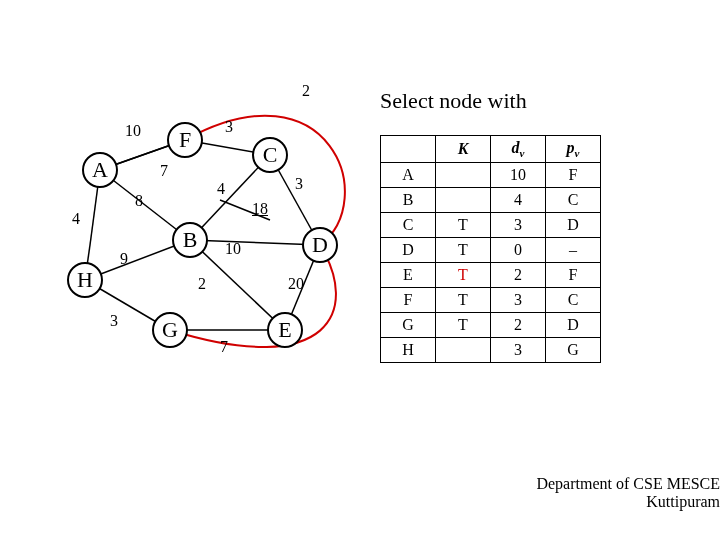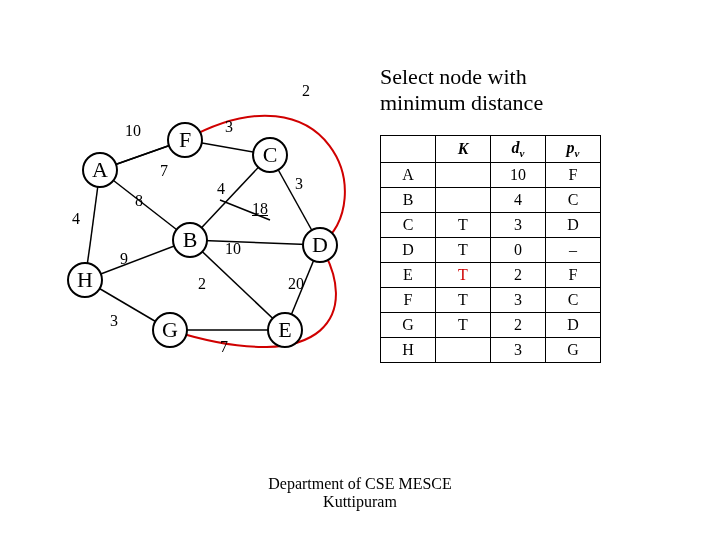--- a/index.html
+++ b/index.html
@@ -58,30 +58,29 @@
   }
   table.dist th {
     font-weight: bold;
     font-style: italic;
   }
   .sub { font-size: 11px; vertical-align: sub; font-style: italic; }
   .red { color: #d00000; }
   .footer {
     position: absolute;
     width: 100%;
-    text-align: center;
+    text-align: right;
     font-size: 16px;
   }
 </style>
 </head>
 <body>
 
-<div class="title" style="left:380px; top:64px;">
+<div class="title" style="left:380px; top:88px;">
   <span>Select node with</span><br>
-  <span>minimum distance</span>
 </div>
 
 <div class="graph">
   <svg width="300" height="300">
 
     <line x1="30" y1="90" x2="115" y2="60" stroke="#000" stroke-width="1.5"></line>
     <line x1="115" y1="60" x2="200" y2="75" stroke="#000" stroke-width="1.5"></line>
     <line x1="30" y1="90" x2="20" y2="165" stroke="#000" stroke-width="1.5"></line>
     <line x1="30" y1="90" x2="120" y2="160" stroke="#000" stroke-width="1.5"></line>
     <line x1="30" y1="90" x2="115" y2="60" stroke="#000" stroke-width="1.5"></line>

